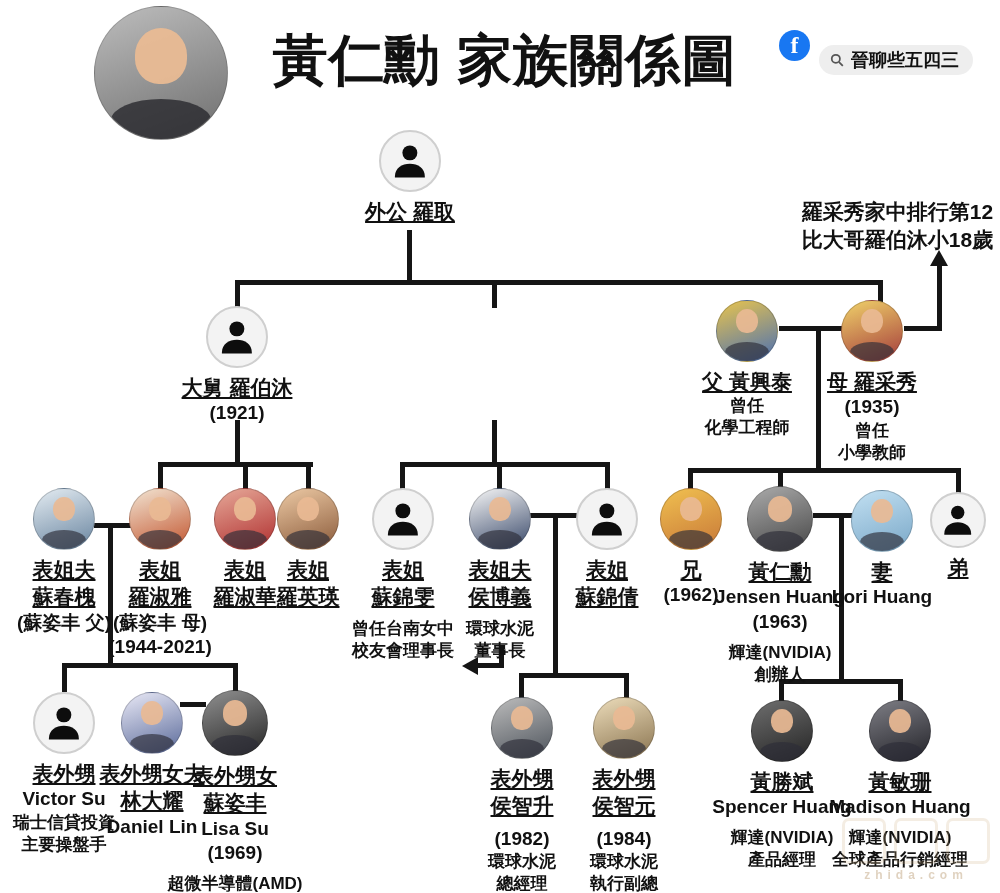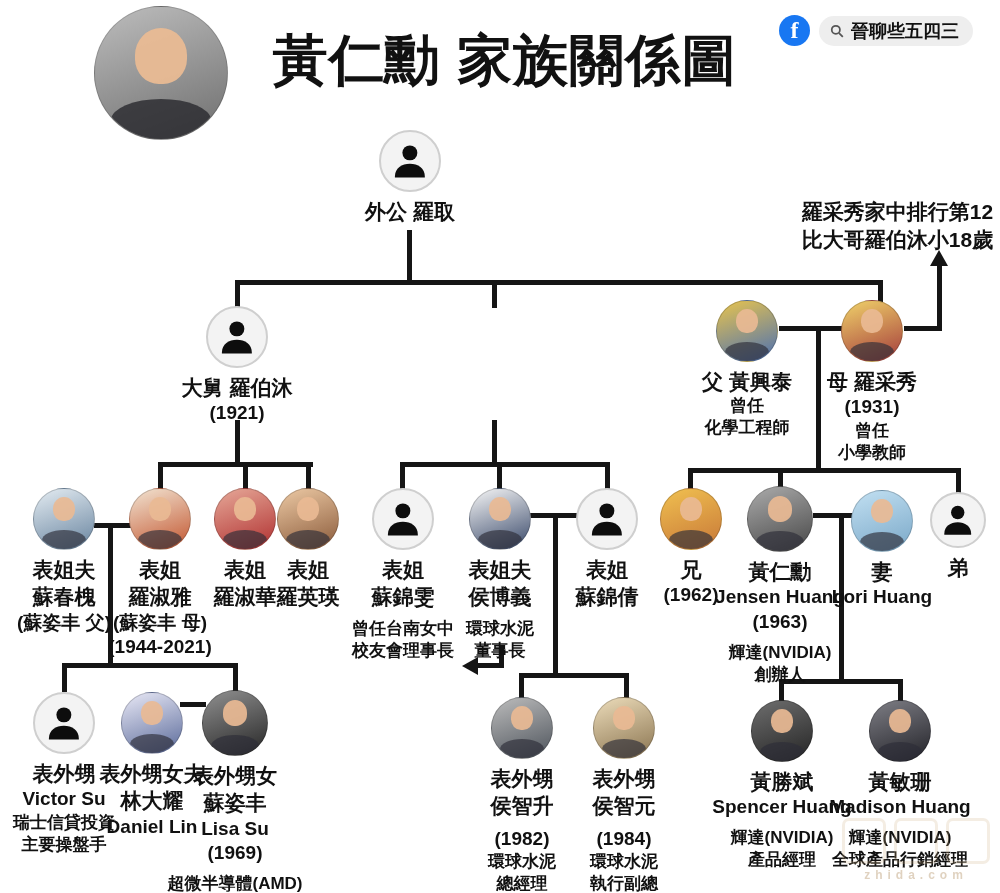--- a/index.html
+++ b/index.html
@@ -17,42 +17,42 @@
   .avatar{width:62px;height:62px;border-radius:50%;flex:0 0 auto;position:relative;overflow:hidden;}
   .picon{background:#f3f3f3;border:2px solid #cfcfcf;box-sizing:border-box;
          display:flex;align-items:center;justify-content:center;}
   .picon svg{width:72%;height:72%;}
   .photo{border:1px solid rgba(0,0,0,.18);box-sizing:border-box;}
   .photo::before{content:"";position:absolute;left:31%;top:14%;width:38%;height:40%;
                  border-radius:50% 50% 46% 46%;background:rgba(233,186,148,.92);}
   .photo::after{content:"";position:absolute;left:13%;bottom:-2%;width:74%;height:34%;
                 border-radius:50% 50% 0 0;background:rgba(45,45,55,.65);}
   .ln{line-height:1.3;white-space:nowrap;}
-  .name{font-size:21px;font-weight:700;}
+  .name{font-size:21px;font-weight:700;text-decoration:underline;}
   .en{font-size:19px;font-weight:700;}
   .yr{font-size:19px;font-weight:700;}
   .info{font-size:17px;font-weight:600;}
   .gap{margin-top:7px;}
   .mt{margin-top:6px;}
   
   #hdr-photo{position:absolute;left:94px;top:6px;width:132px;height:132px;border-radius:50%;
              z-index:2;border:1px solid rgba(0,0,0,.15);overflow:hidden;}
   #hdr-photo::before{content:"";position:absolute;left:30%;top:16%;width:40%;height:42%;
                  border-radius:50% 50% 46% 46%;background:rgba(233,186,148,.95);}
   #hdr-photo::after{content:"";position:absolute;left:12%;bottom:-2%;width:76%;height:32%;
                 border-radius:50% 50% 0 0;background:rgba(40,40,45,.8);}
   #title{position:absolute;left:238px;top:24px;width:534px;text-align:center;
          font-size:55px;font-weight:800;letter-spacing:1px;z-index:2;}
   .soc-row{position:absolute;z-index:2;display:flex;align-items:center;gap:9px;}
   .fb-badge{width:31px;height:31px;border-radius:50%;display:flex;align-items:center;justify-content:center;
             color:#fff;font-weight:800;font-size:24px;font-family:"Liberation Serif",serif;}
   .ig-badge{width:31px;height:31px;border-radius:8px;display:flex;align-items:center;justify-content:center;
             background:radial-gradient(circle at 28% 110%,#fdca45 8%,#f55376 48%,#a335c8 82%);}
   .pill{height:30px;border-radius:15px;display:flex;align-items:center;gap:7px;
-        padding:0 14px 0 11px;font-size:18px;font-weight:700;}
+        padding:0 14px 0 11px;font-size:18px;font-weight:700;margin-top:30px;}
   .mag{width:14px;height:14px;flex:0 0 auto;}
   
   .anno{position:absolute;z-index:2;font-size:21px;font-weight:700;line-height:1.35;}
   
   #wm{position:absolute;left:836px;top:818px;width:160px;z-index:3;opacity:.6;pointer-events:none;}
   #wm .wm-box{display:flex;gap:8px;justify-content:center;}
   #wm .wm-sq{width:38px;height:40px;border:3px solid rgba(205,175,135,.38);border-radius:7px;}
   #wm .wm-txt{margin-top:4px;text-align:center;font-size:12px;letter-spacing:5px;
               color:rgba(185,155,115,.75);font-weight:700;}
 </style>
@@ -155,21 +155,21 @@
   <div class="node" style="left:682px;top:300px;width:130px;">
     <div class="avatar photo" style="background: linear-gradient(160deg, rgb(232, 196, 78), rgb(74, 111, 179));"></div>
     <div class="ln name mt">父 黃興泰</div>
     <div class="ln info">曾任</div>
     <div class="ln info">化學工程師</div>
   </div>
 
   <div class="node" style="left:807px;top:300px;width:130px;">
     <div class="avatar photo" style="background: linear-gradient(160deg, rgb(240, 210, 106), rgb(164, 59, 59));"></div>
     <div class="ln name mt">母 羅采秀</div>
-    <div class="ln yr">(1931)</div>
+    <div class="ln yr">(1935)</div>
     <div class="ln info">曾任</div>
     <div class="ln info">小學教師</div>
   </div>
 
   <div class="node" style="left:-1px;top:488px;width:130px;">
     <div class="avatar photo" style="background: linear-gradient(160deg, rgb(228, 236, 242), rgb(104, 132, 159));"></div>
     <div class="ln name mt">表姐夫</div>
     <div class="ln name">蘇春槐</div>
     <div class="ln yr">(蘇姿丰 父)</div>
   </div>

